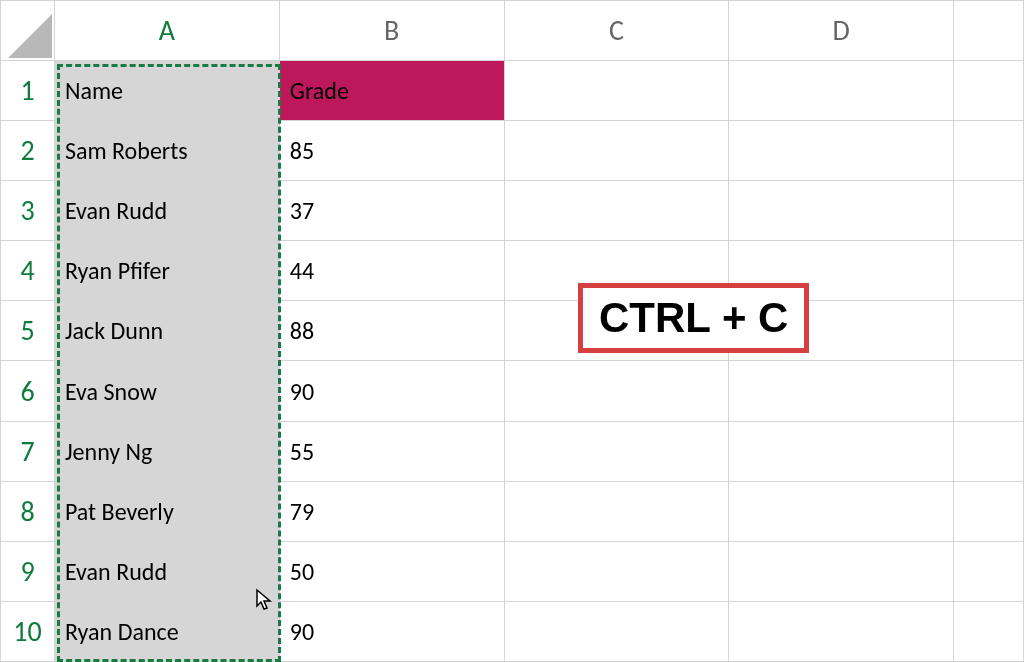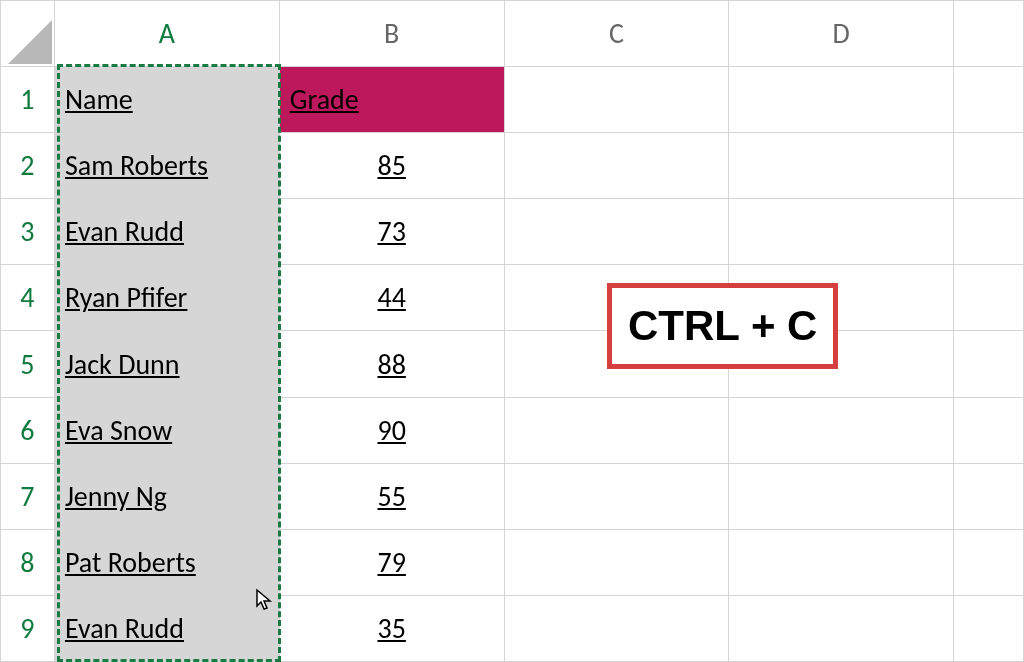--- a/index.html
+++ b/index.html
@@ -55,31 +55,30 @@
     }
     .row-header {
       width: 54px;
       text-align: center;
       font-size: 28px;
       font-weight: normal;
       background: #ffffff;
       color: #0f7b3e;
     }
     .cell {
-      font-size: 28px;
+      font-size: 24px;
       padding: 12px 10px;
       height: 60px;
       background: #ffffff;
-      text-decoration: underline;
     }
     .cell.text-left {
       text-align: left;
     }
     .cell.text-right {
-      text-align: center;
+      text-align: left;
       margin-top: 28px;
     }
     .col-a {
       width: 225px;
     }
     .col-b {
       width: 225px;
     }
     .col-c {
       width: 225px;
@@ -105,27 +104,26 @@
       border: 3px dashed #1a7a44;
       pointer-events: none;
       z-index: 10;
     }
     .annotation-box {
       position: absolute;
       left: 578px;
       top: 283px;
       border: 5px solid #d63f3f;
       background: #ffffff;
-      padding: 14px 16px;
+      padding: 6px 16px;
       font-size: 42px;
       font-weight: bold;
       color: #000000;
       z-index: 20;
       font-family: Arial, sans-serif;
-      margin-left: 29px;
     }
     .cursor {
       position: absolute;
       left: 255px;
       top: 588px;
       z-index: 15;
       pointer-events: none;
     }
     .cursor svg {
       width: 20px;
@@ -159,21 +157,21 @@
     <td class="row-header">2</td>
     <td class="cell text-left col-a selected">Sam Roberts</td>
     <td class="cell text-right col-b">85</td>
     <td class="cell col-c"></td>
     <td class="cell col-d"></td>
     <td class="cell col-e"></td>
   </tr>
   <tr>
     <td class="row-header">3</td>
     <td class="cell text-left col-a selected">Evan Rudd</td>
-    <td class="cell text-right col-b">73</td>
+    <td class="cell text-right col-b">37</td>
     <td class="cell col-c"></td>
     <td class="cell col-d"></td>
     <td class="cell col-e"></td>
   </tr>
   <tr>
     <td class="row-header">4</td>
     <td class="cell text-left col-a selected">Ryan Pfifer</td>
     <td class="cell text-right col-b">44</td>
     <td class="cell col-c"></td>
     <td class="cell col-d"></td>
@@ -198,30 +196,38 @@
   <tr>
     <td class="row-header">7</td>
     <td class="cell text-left col-a selected">Jenny Ng</td>
     <td class="cell text-right col-b">55</td>
     <td class="cell col-c"></td>
     <td class="cell col-d"></td>
     <td class="cell col-e"></td>
   </tr>
   <tr>
     <td class="row-header">8</td>
-    <td class="cell text-left col-a selected">Pat Roberts</td>
+    <td class="cell text-left col-a selected">Pat Beverly</td>
     <td class="cell text-right col-b">79</td>
     <td class="cell col-c"></td>
     <td class="cell col-d"></td>
     <td class="cell col-e"></td>
   </tr>
   <tr>
     <td class="row-header">9</td>
     <td class="cell text-left col-a selected">Evan Rudd</td>
-    <td class="cell text-right col-b">35</td>
+    <td class="cell text-right col-b">50</td>
+    <td class="cell col-c"></td>
+    <td class="cell col-d"></td>
+    <td class="cell col-e"></td>
+  </tr>
+  <tr>
+    <td class="row-header">10</td>
+    <td class="cell text-left col-a selected">Ryan Dance</td>
+    <td class="cell text-right col-b">90</td>
     <td class="cell col-c"></td>
     <td class="cell col-d"></td>
     <td class="cell col-e"></td>
   </tr>
 </tbody>
   </table>
 
 <div class="selection-overlay"></div>
 
 <div class="annotation-box">CTRL + C</div>

